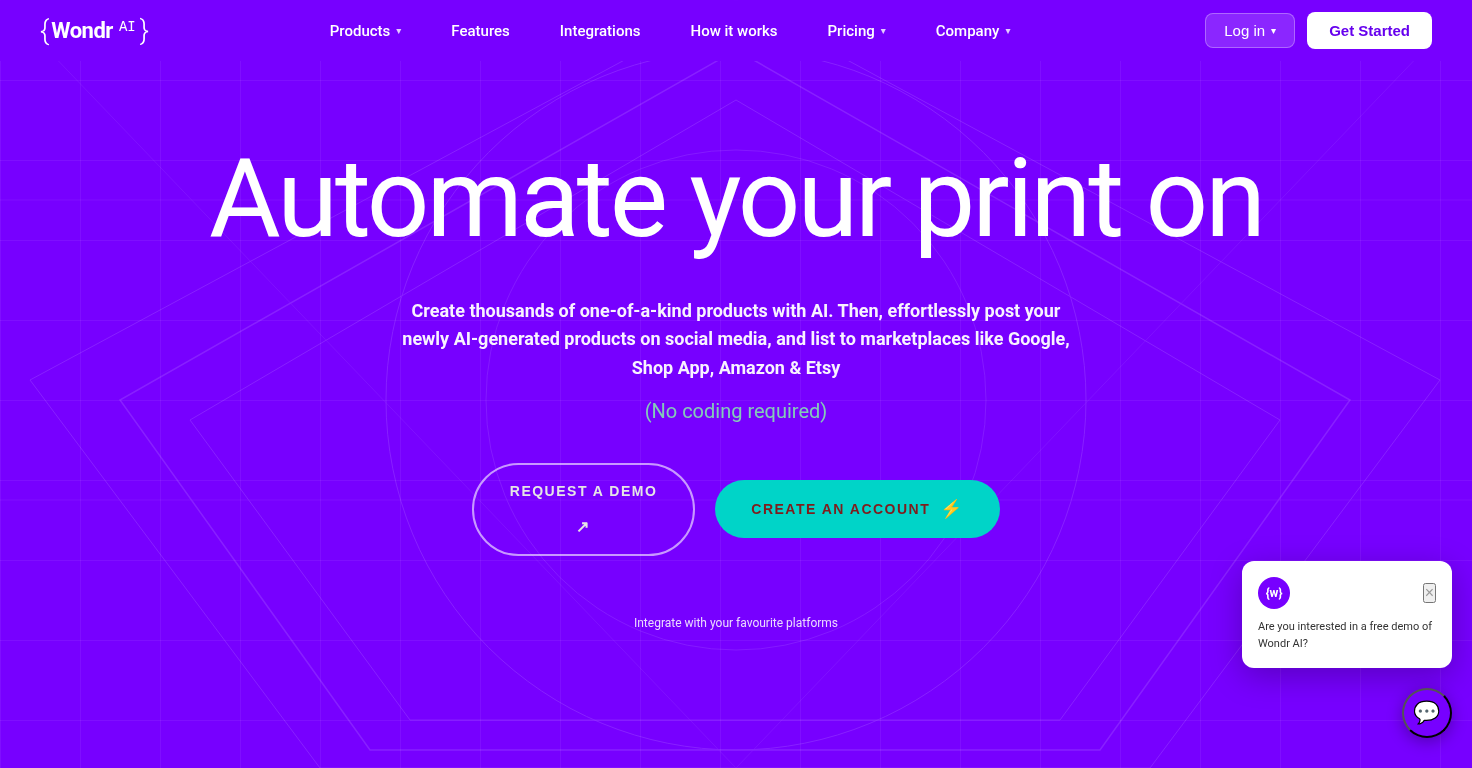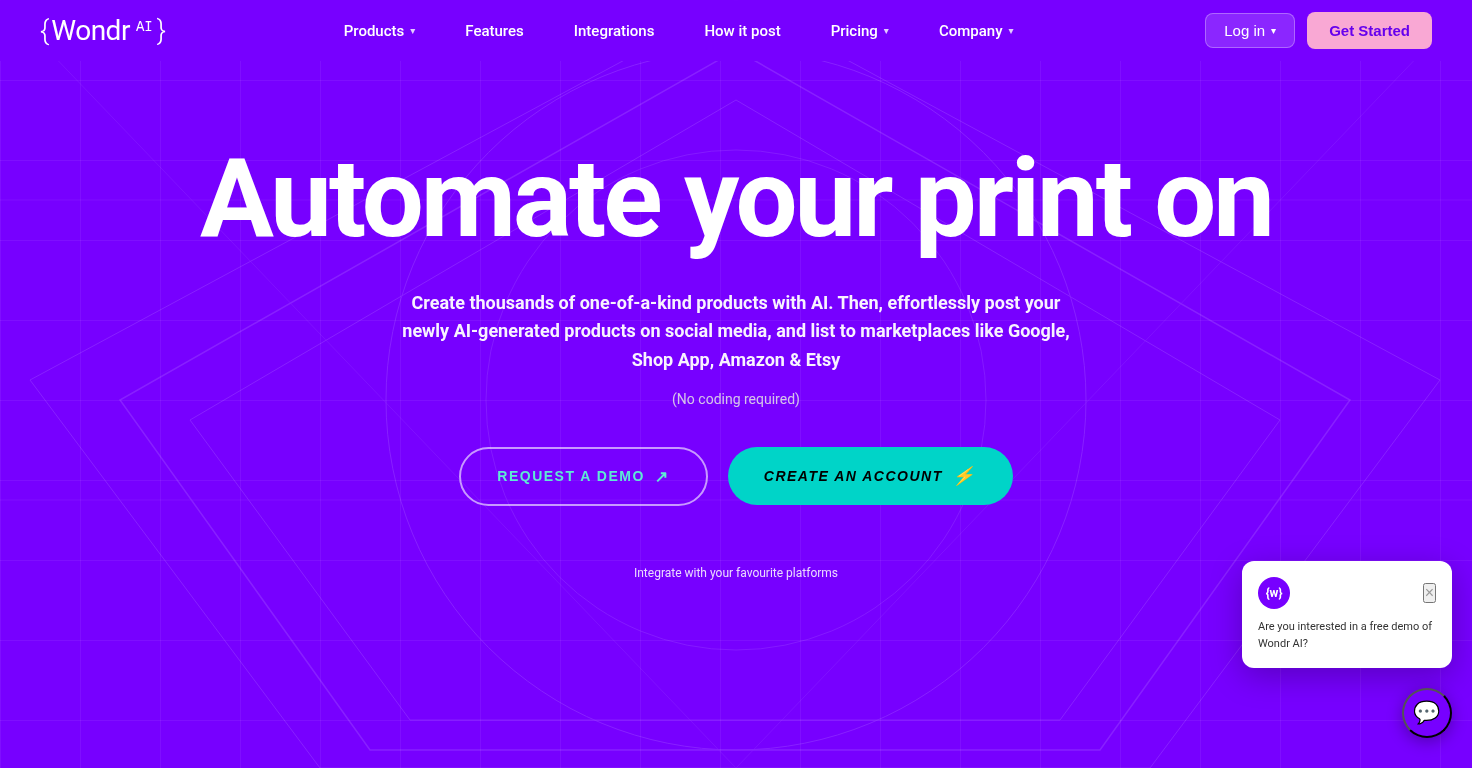--- a/index.html
+++ b/index.html
@@ -69,22 +69,22 @@
 
     .brand-curly {
       color: #ffffff;
       font-size: 28px;
       font-weight: 300;
       letter-spacing: -2px;
     }
 
     .brand-wondr {
       color: #ffffff;
-      font-size: 28px;
-      font-weight: 400;
+      font-size: 22px;
+      font-weight: 700;
       letter-spacing: -0.5px;
     }
 
     .brand-ai {
       color: #ffffff;
       font-size: 14px;
       font-weight: 400;
       margin-left: 2px;
       margin-top: -8px;
       font-family: Liberation Mono, monospace;
@@ -132,21 +132,21 @@
       padding: 8px 18px;
       cursor: pointer;
       margin-left: 12px;
     }
 
     .btn-login .chevron {
       font-size: 10px;
     }
 
     .btn-get-started {
-      background: #f9a8d4;
+      background: #ffffff;
       color: #6600ee;
       font-size: 15px;
       font-weight: 600;
       padding: 10px 22px;
       border-radius: 8px;
       border: none;
       cursor: pointer;
     }
 
     
@@ -156,86 +156,86 @@
       display: flex;
       flex-direction: column;
       align-items: center;
       text-align: center;
       padding: 80px 40px 40px;
     }
 
     .hero-title {
       color: #ffffff;
       font-size: clamp(64px, 8vw, 110px);
-      font-weight: 700;
+      font-weight: 400;
       line-height: 1.05;
       letter-spacing: -3px;
       max-width: 1200px;
-      margin-bottom: 32px;
+      margin-bottom: 40px;
     }
 
     .hero-subtitle {
       color: #ffffff;
       font-size: 18px;
       font-weight: 700;
       line-height: 1.6;
       max-width: 680px;
       margin-bottom: 16px;
       opacity: 0.95;
     }
 
     .hero-note {
-      color: #e5e5e5;
-      font-size: 14px;
+      color: #86efac;
+      font-size: 20px;
       opacity: 0.85;
       margin-bottom: 40px;
     }
 
     .hero-buttons {
       display: flex;
       align-items: center;
       gap: 20px;
       margin-bottom: 60px;
     }
 
     .btn-demo {
       display: flex;
       align-items: center;
-      gap: 10px;
+      gap: 18px;
       background: transparent;
-      color: #5eead4;
+      color: #e5e5e5;
       font-size: 14px;
       font-weight: 700;
       letter-spacing: 1.5px;
       text-transform: uppercase;
       border: 2px solid rgba(255,255,255,0.6);
       border-radius: 50px;
       padding: 18px 36px;
       cursor: pointer;
+      flex-direction: column;
     }
 
     .btn-demo .arrow-icon {
       font-size: 16px;
     }
 
     .btn-create {
       display: flex;
       align-items: center;
       gap: 10px;
       background: #00d4c8;
-      color: #000000;
+      color: #7f1d1d;
       font-size: 14px;
       font-weight: 700;
       letter-spacing: 1.5px;
       text-transform: uppercase;
       border: none;
       border-radius: 50px;
       padding: 18px 36px;
       cursor: pointer;
-      font-style: italic;
     }
 
     .btn-create .lightning-icon {
       font-size: 18px;
     }
 
     .hero-integrate {
       color: #ffffff;
       font-size: 12px;
       opacity: 0.85;
@@ -339,21 +339,21 @@
       <span>Products</span>
       <span class="chevron">▾</span>
     </li>
     <li class="nav-item">
       <span>Features</span>
     </li>
     <li class="nav-item">
       <span>Integrations</span>
     </li>
     <li class="nav-item">
-      <span>How it post</span>
+      <span>How it works</span>
     </li>
     <li class="nav-item">
       <span>Pricing</span>
       <span class="chevron">▾</span>
     </li>
     <li class="nav-item">
       <span>Company</span>
       <span class="chevron">▾</span>
     </li>
   </ul>

